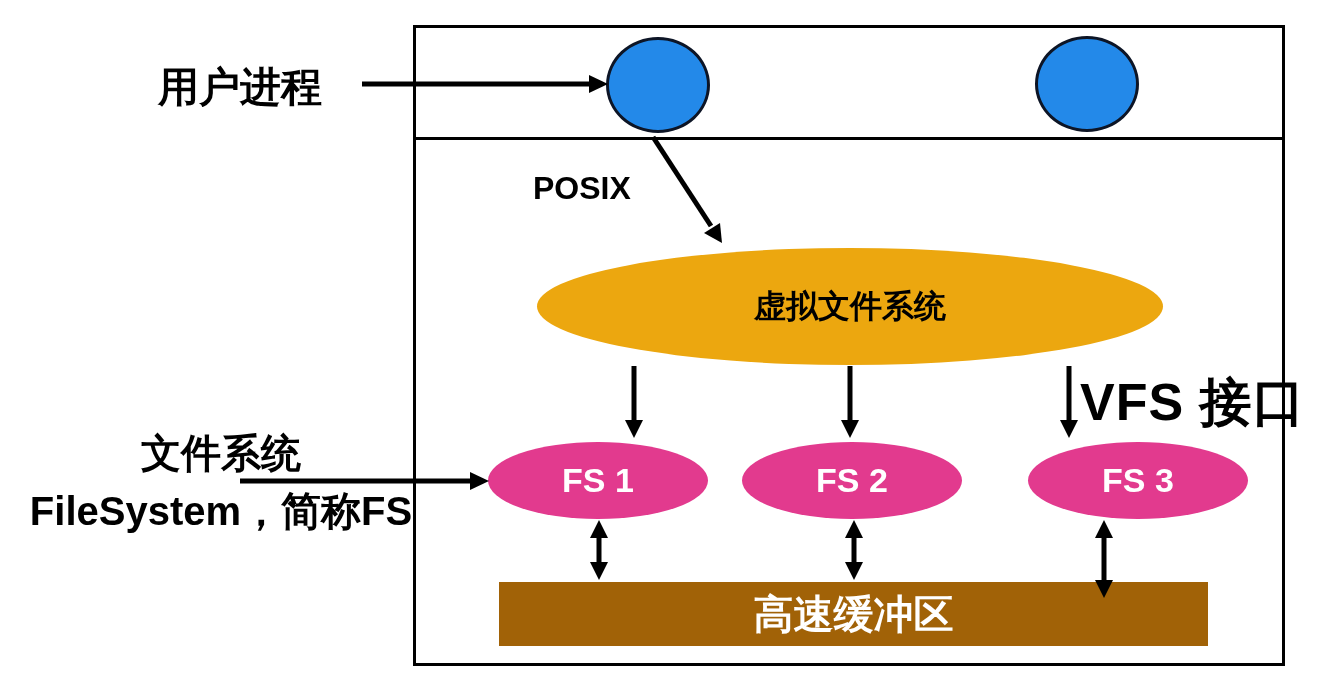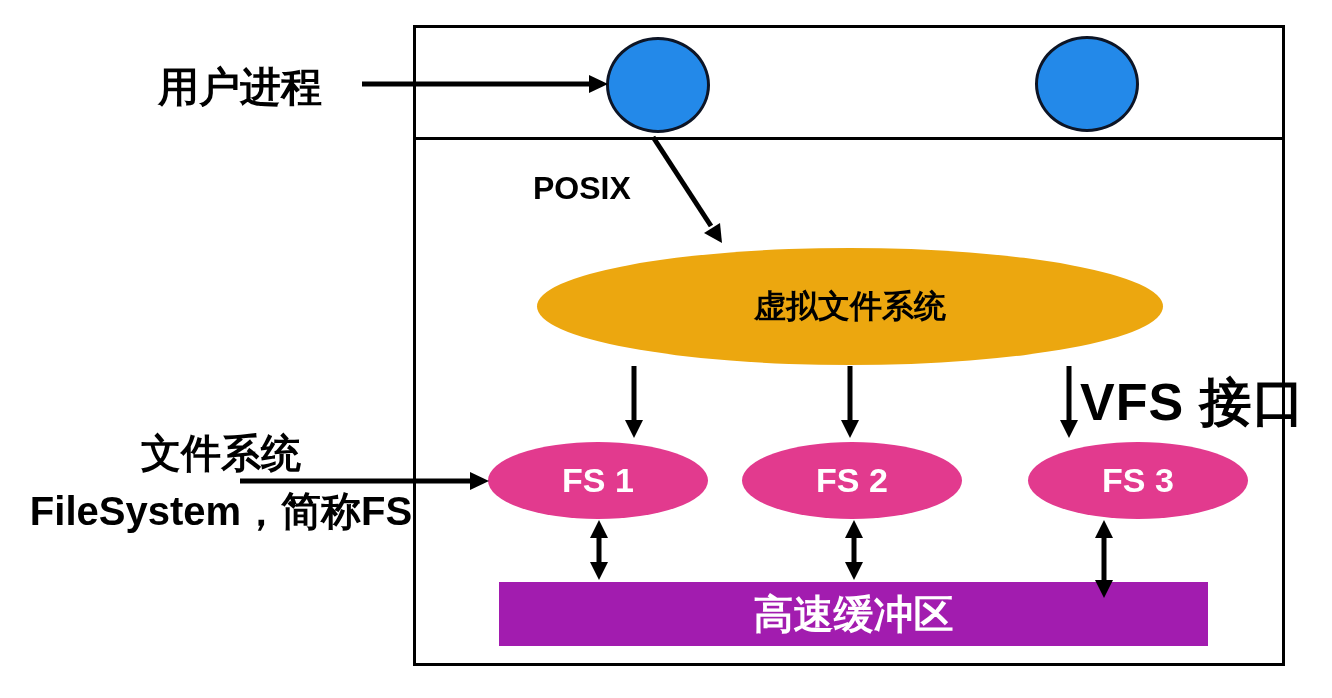--- a/index.html
+++ b/index.html
@@ -49,21 +49,21 @@
     width:220px;height:77px;border-radius:50%;
     background:#E23A8E;display:flex;align-items:center;justify-content:center;
   }
   .fs-ellipse span{color:#ffffff;font-size:34px;font-weight:700;}
   .fs-1{left:488px;top:442px;}
   .fs-2{left:742px;top:442px;}
   .fs-3{left:1028px;top:442px;}
 
   
   .buffer-bar{
-    left:499px;top:582px;width:709px;height:64px;background:#a21caf;
+    left:499px;top:582px;width:709px;height:64px;background:#a16207;
     display:flex;align-items:center;justify-content:center;
   }
   .buffer-bar span{color:#ffffff;font-size:40px;font-weight:600;}
 
   .arrow-layer{left:0;top:0;width:1332px;height:698px;pointer-events:none;}
   .arrow-layer line{stroke:#000000;stroke-width:5;}
   .arrow-layer polygon{fill:#000000;}
 </style>
 </head>
 <body>

